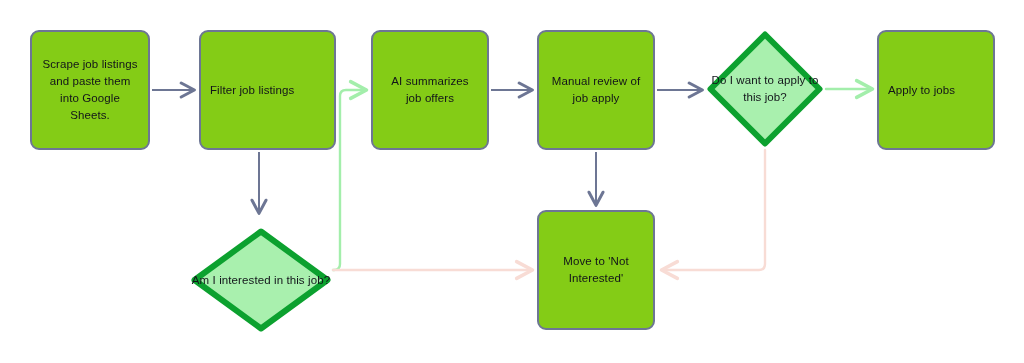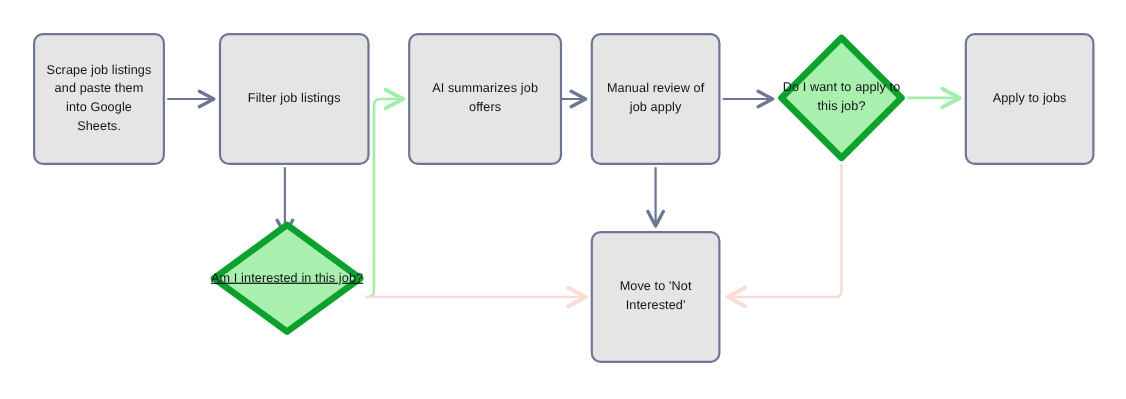--- a/index.html
+++ b/index.html
@@ -22,26 +22,26 @@
     left: 0;
     top: 0;
     width: 1024px;
     height: 363px;
   }
   .node {
     position: absolute;
     box-sizing: border-box;
   }
   .proc {
-    background: #e5e5e5;
+    background: #84cc16;
     border: 2px solid #6d7694;
     border-radius: 9px;
     display: flex;
     align-items: center;
-    justify-content: center;
+    justify-content: flex-start;
     text-align: center;
   }
   .proc .label {
     font-size: 11.5px;
     line-height: 17px;
     color: #12141a;
     padding: 0 9px;
     letter-spacing: 0.1px;
   }
   .decision {
@@ -104,37 +104,37 @@
   </svg>
 
   <div class="node proc" style="left:30px; top:30px; width:120px; height:120px;">
     <span class="label">Scrape job listings and paste them into Google Sheets.</span>
   </div>
 
   <div class="node proc" style="left:199px; top:30px; width:137px; height:120px;">
     <span class="label">Filter job listings</span>
   </div>
 
-  <div class="node proc" style="left:371px; top:30px; width:140px; height:120px;">
+  <div class="node proc" style="left:371px; top:30px; width:118px; height:120px;">
     <span class="label">AI summarizes job offers</span>
   </div>
 
   <div class="node proc" style="left:537px; top:30px; width:118px; height:120px;">
     <span class="label">Manual review of job apply</span>
   </div>
 
   <div class="node proc" style="left:877px; top:30px; width:118px; height:120px;">
     <span class="label">Apply to jobs</span>
   </div>
 
   <div class="node proc" style="left:537px; top:210px; width:118px; height:120px;">
     <span class="label">Move to 'Not Interested'</span>
   </div>
 
-  <div class="node decision" style="left:191px; top:201px; width:140px; height:104px;text-decoration:underline;">
+  <div class="node decision" style="left:191px; top:228px; width:140px; height:104px;">
     <svg class="dshape" viewBox="0 0 140 104" preserveAspectRatio="none" xmlns="http://www.w3.org/2000/svg">
       <path d="M70,3.5 L136.5,52 L70,100.5 L3.5,52 Z" fill="#a9f0ae" stroke="#0ca12f" stroke-width="6" stroke-linejoin="round"></path>
     </svg>
     <span class="label">Am I interested in this job?</span>
   </div>
 
   <div class="node decision" style="left:707px; top:31px; width:116px; height:116px;">
     <svg class="dshape" viewBox="0 0 116 116" preserveAspectRatio="none" xmlns="http://www.w3.org/2000/svg">
       <path d="M58,3.5 L112.5,58 L58,112.5 L3.5,58 Z" fill="#a9f0ae" stroke="#0ca12f" stroke-width="6" stroke-linejoin="round"></path>
     </svg>

